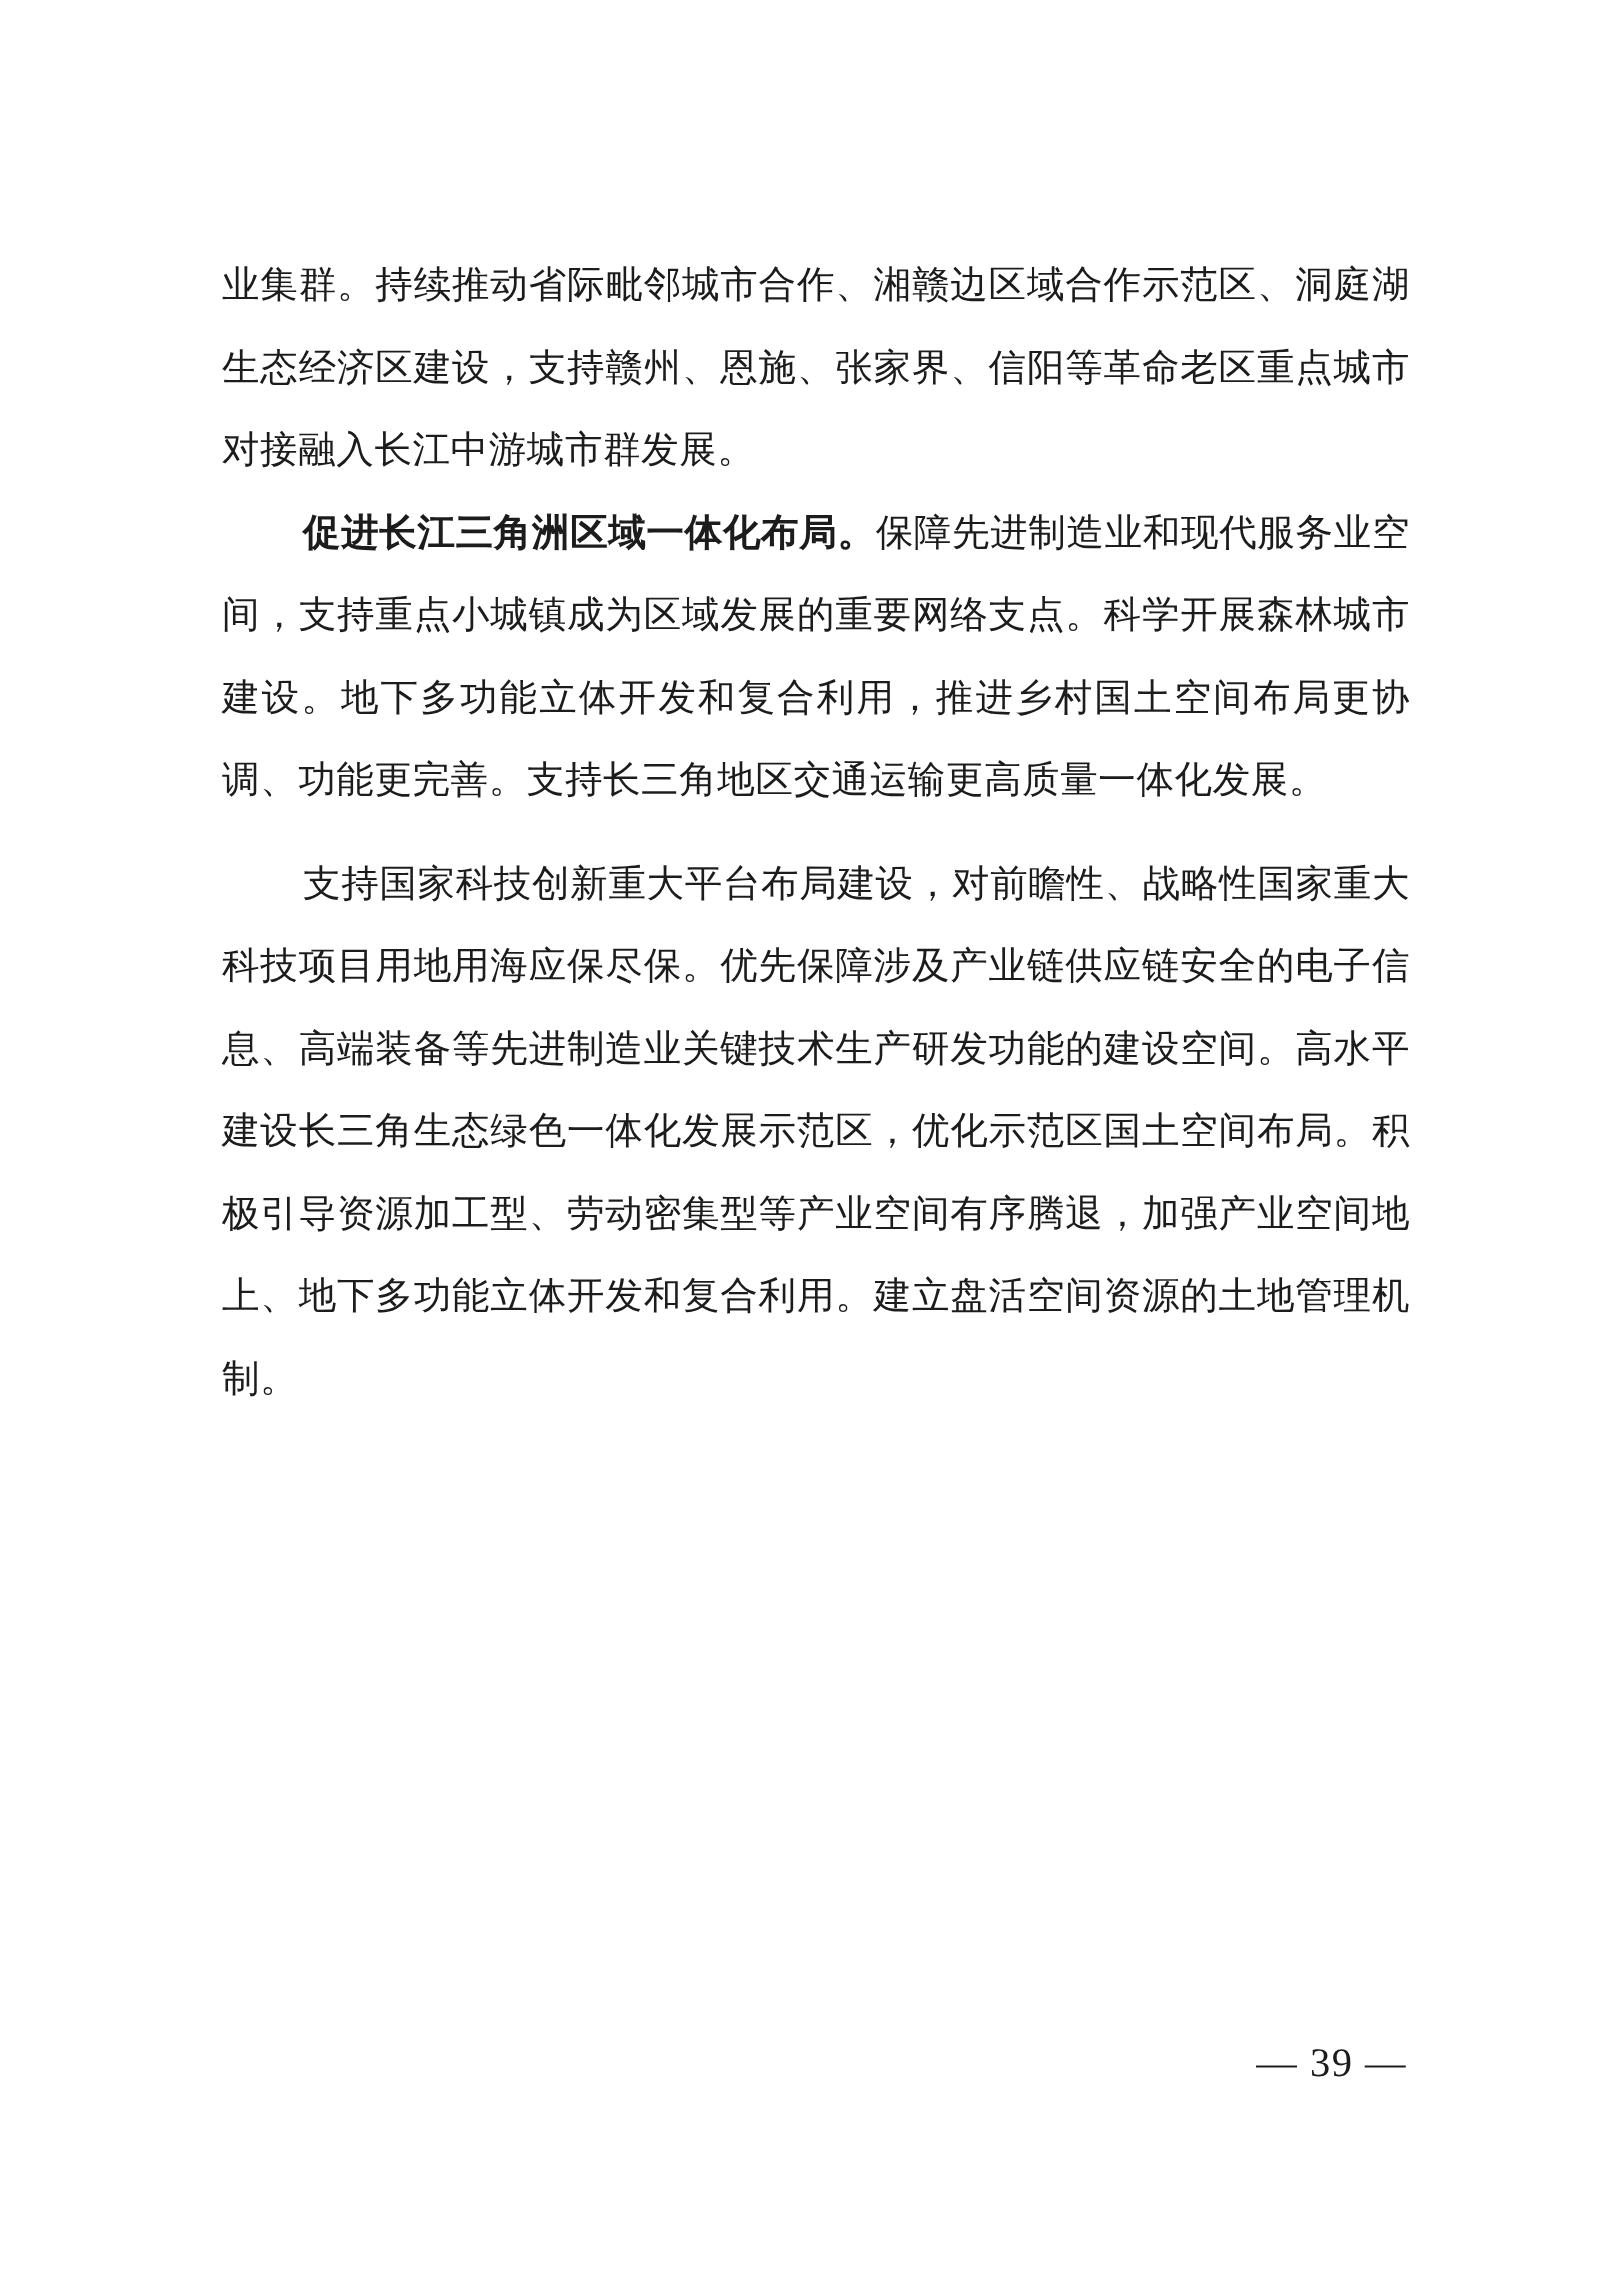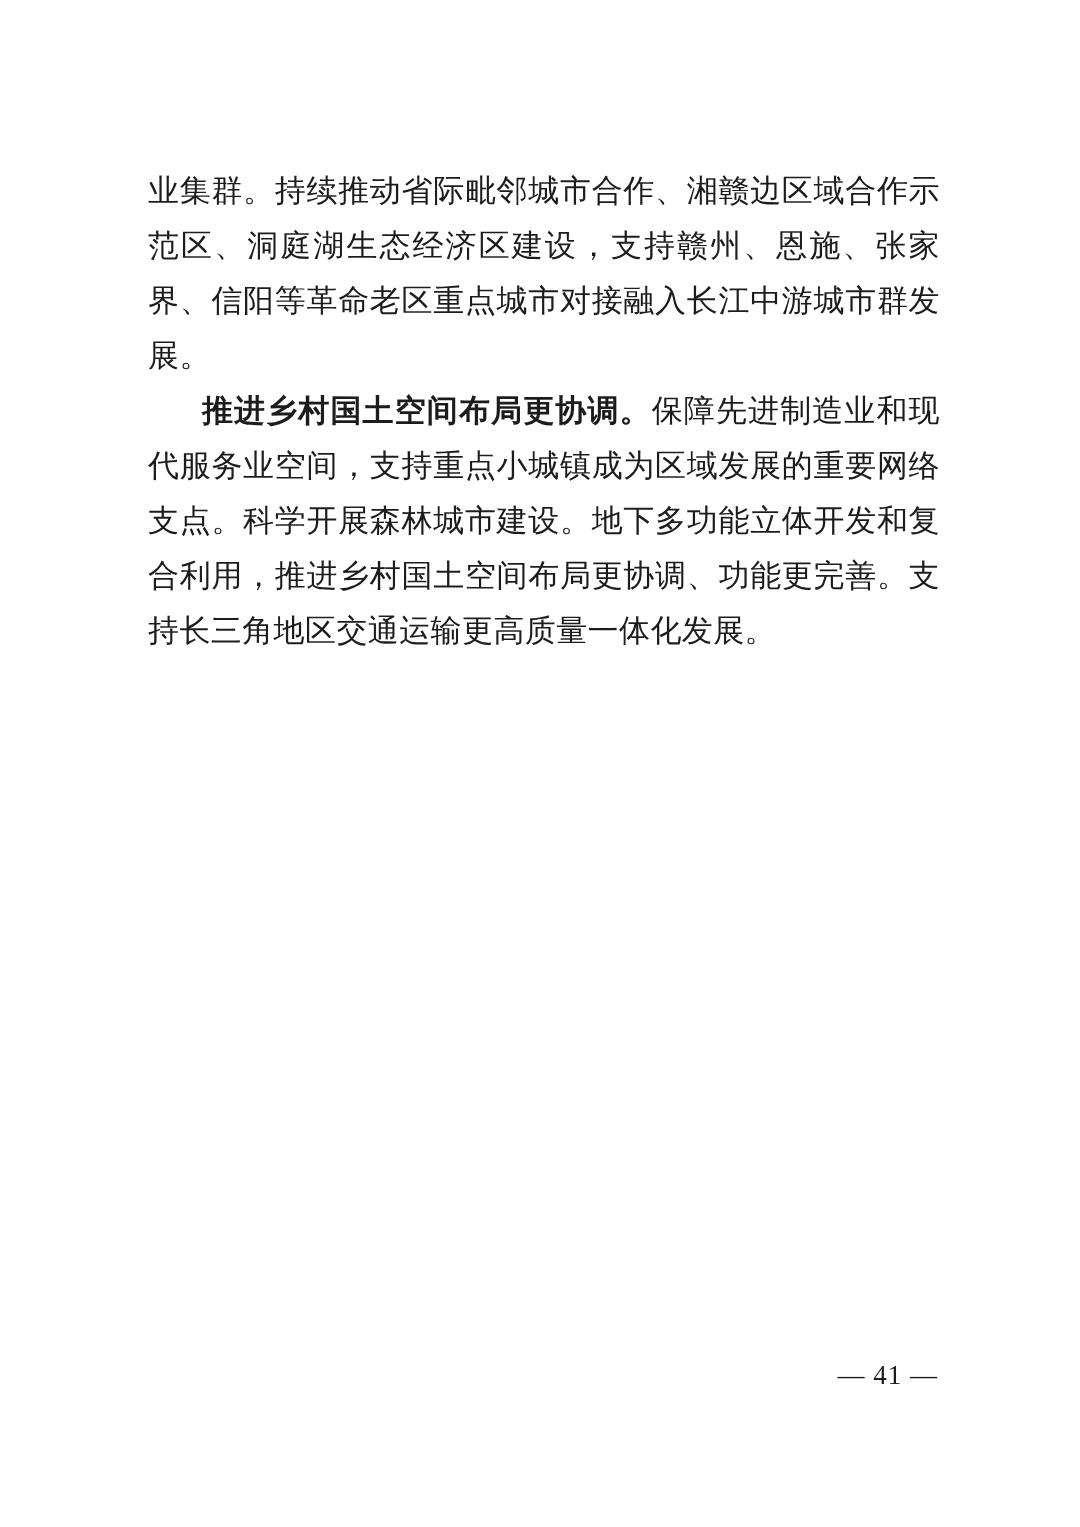--- a/index.html
+++ b/index.html
@@ -18,21 +18,21 @@
     background: #ffffff;
   }
   .content {
     position: absolute;
     left: 148px;
     top: 163px;
     width: 792px;
   }
   .para {
     margin: 0;
-    font-size: 31px;
+    font-size: 25px;
     line-height: 55px;
     text-align: justify;
     letter-spacing: 0.4px;
   }
   .para.indent { text-indent: 54px; }
   .para .lead { font-weight: 700; }
   .para.gap-lg { margin-top: 14px; }
   .para.gap-sm { margin-top: 6px; }
   .footer {
     position: absolute;
@@ -48,21 +48,22 @@
 </style>
 </head>
 <body>
 
 <div class="page">
 
   <main class="content">
 
     <p class="para"><span>业集群。持续推动省际毗邻城市合作、湘赣边区域合作示范区、洞庭湖生态经济区建设，支持赣州、恩施、张家界、信阳等革命老区重点城市对接融入长江中游城市群发展。</span></p>
 
-    <p class="para indent"><span class="lead">推进乡村国土空间布局更协调。</span><span>保障先进制造业和现代服务业空间，支持重点小城镇成为区域发展的重要网络支点。科学开展森林城市建设。地下多功能立体开发和复合利用，推进乡村国土空间布局更协调、功能更完善。支持长三角地区交通运输更高质量一体化发展。</span></p>
+    <p class="para indent"><span class="lead">促进长江三角洲区域一体化布局。</span><span>保障先进制造业和现代服务业空间，支持重点小城镇成为区域发展的重要网络支点。科学开展森林城市建设。地下多功能立体开发和复合利用，推进乡村国土空间布局更协调、功能更完善。支持长三角地区交通运输更高质量一体化发展。</span></p>
 
+    <p class="para indent gap-lg"><span>支持国家科技创新重大平台布局建设，对前瞻性、战略性国家重大科技项目用地用海应保尽保。优先保障涉及产业链供应链安全的电子信息、高端装备等先进制造业关键技术生产研发功能的建设空间。高水平建设长三角生态绿色一体化发展示范区，优化示范区国土空间布局。积极引导资源加工型、劳动密集型等产业空间有序腾退，加强产业空间地上、地下多功能立体开发和复合利用。建立盘活空间资源的土地管理机制。</span></p>
 
 
   </main>
 
-  <footer class="footer"><span>— 41 —</span></footer>
+  <footer class="footer"><span>— 39 —</span></footer>
 
 </div>
 
 </body></html>

